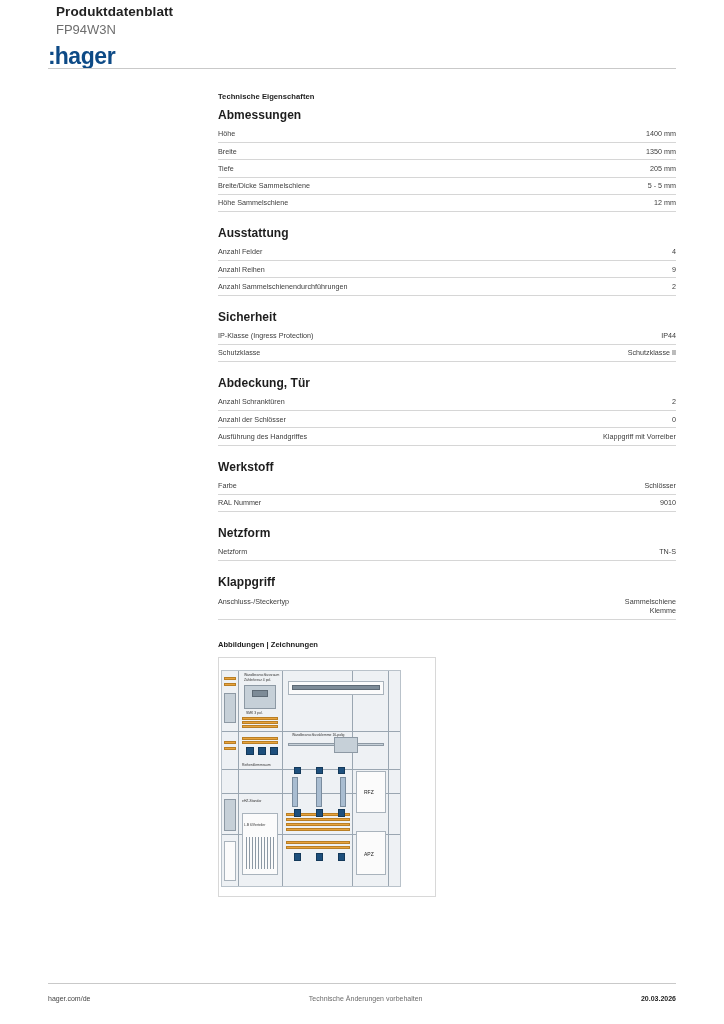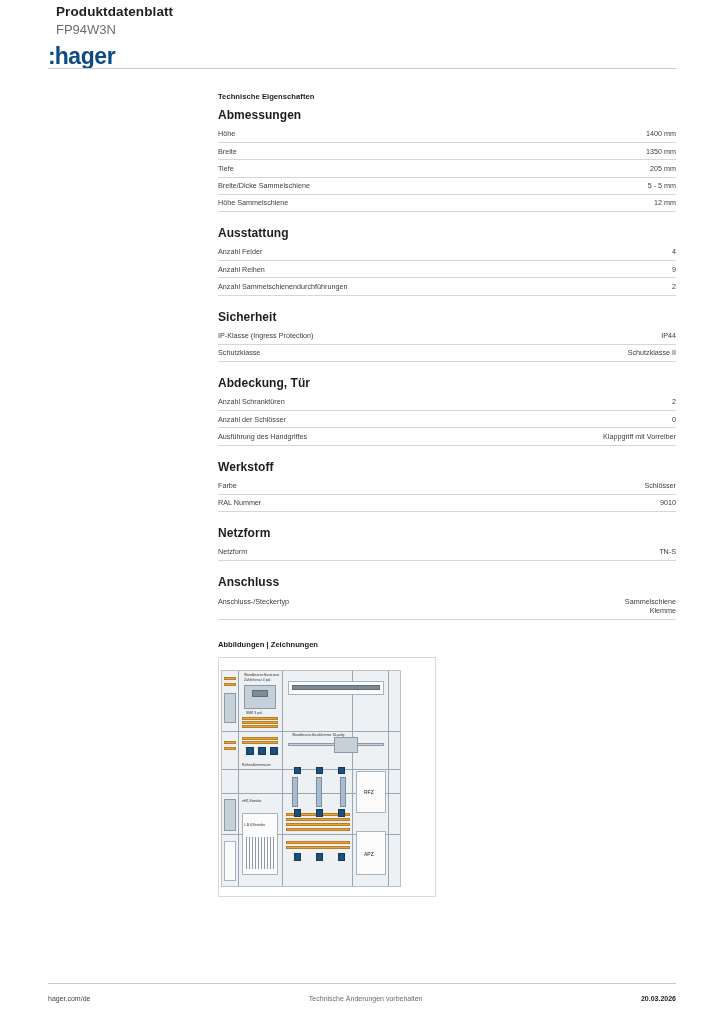--- a/index.html
+++ b/index.html
@@ -277,21 +277,21 @@
 
   <div class="group">
     <div class="group-title">Netzform</div>
     <div class="row">
       <span class="label">Netzform</span>
       <span class="value">TN-S</span>
     </div>
   </div>
 
   <div class="group">
-    <div class="group-title">Anschluss</div>
+    <div class="group-title">Klappgriff</div>
     <div class="row">
       <span class="label">Anschluss-/Steckertyp</span>
       <span class="value">Sammelschiene
 Klemme</span>
     </div>
   </div>
 
   <div class="draw-head">Abbildungen | Zeichnungen</div>
   <div class="figure-box">
     <div class="figure-inner">

